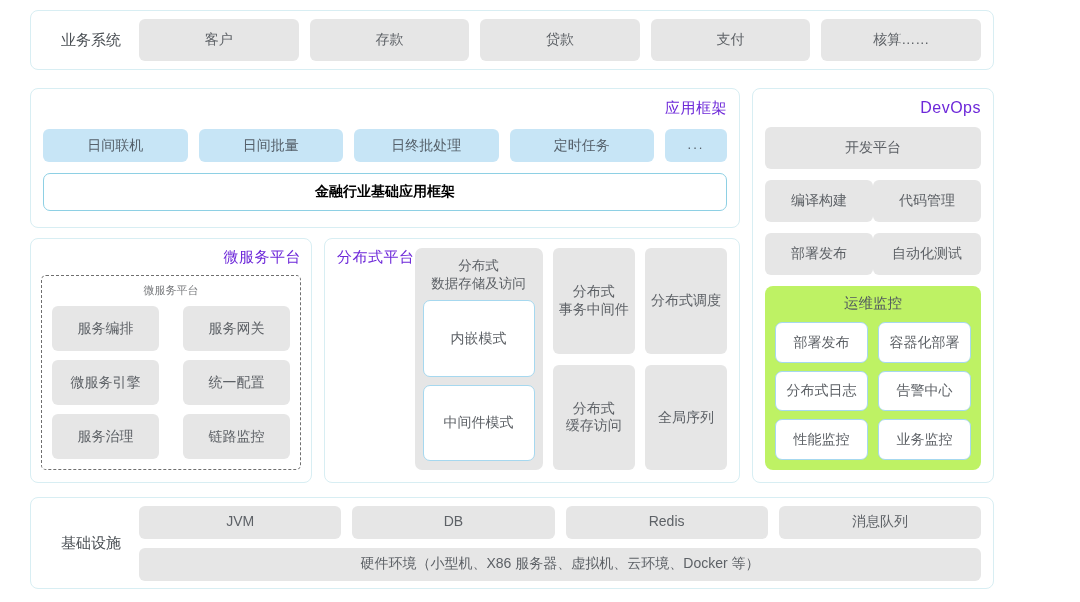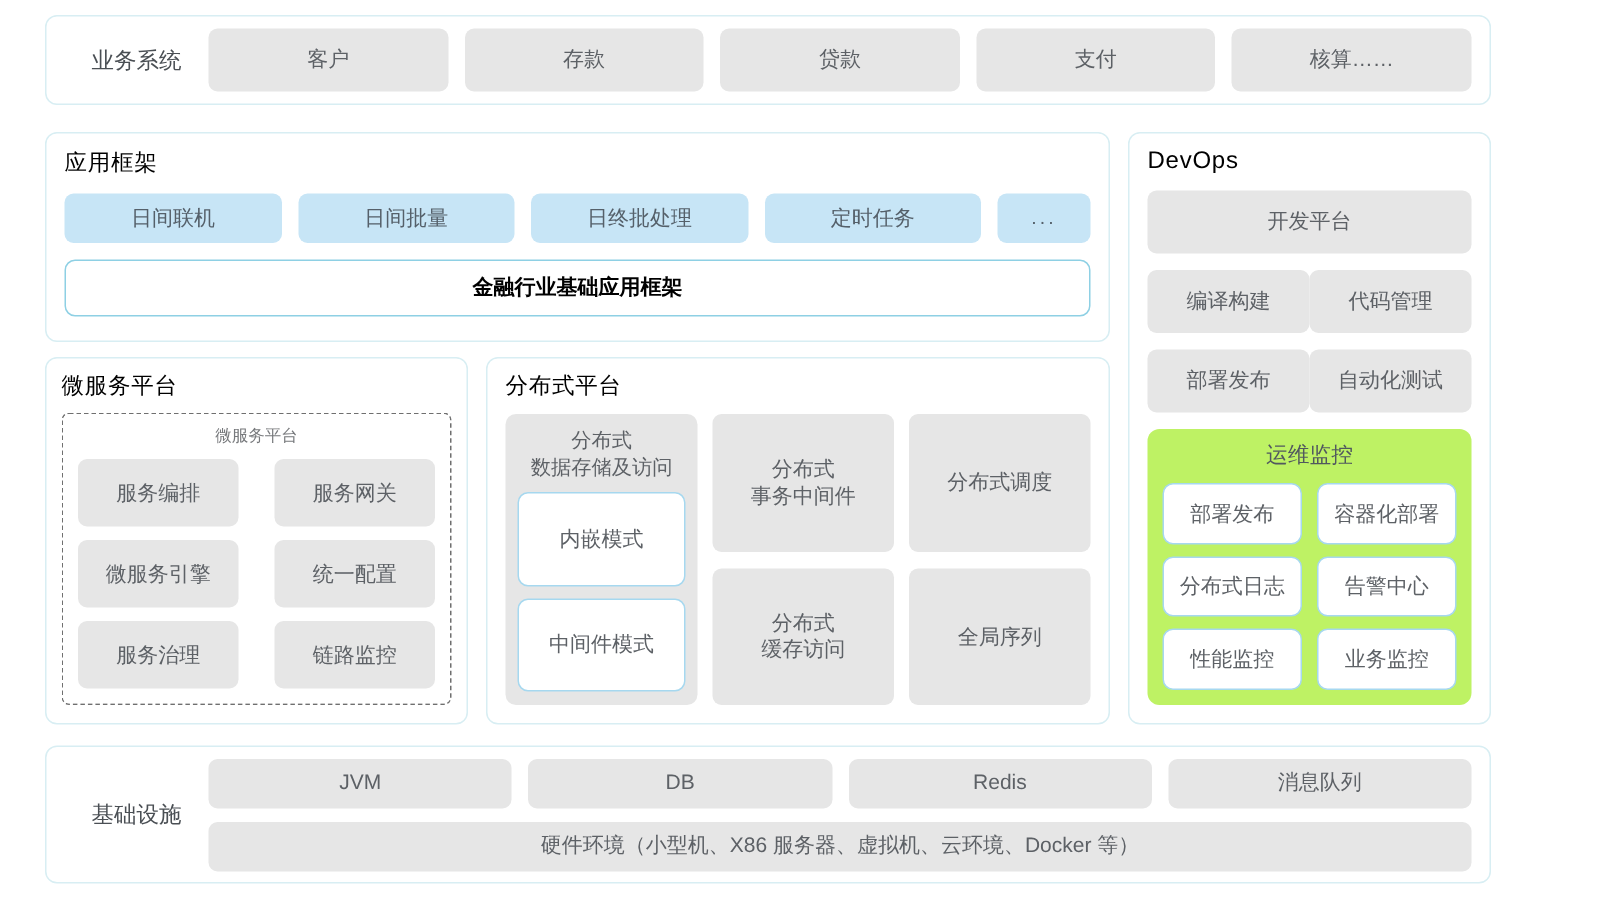--- a/index.html
+++ b/index.html
@@ -12,23 +12,23 @@
   }
   .page { position: relative; width: 1024px; height: 602px; padding: 10px 30px; }
 
   
   .panel {
     background: #ffffff;
     border: 1px solid #d8eef3;
     border-radius: 8px;
   }
   .panel-title {
-    text-align: left;
+    text-align: right;
     font-size: 15px;
-    color: #000000;
+    color: #6d28d9;
     letter-spacing: .5px;
   }
 
   
   .chip {
     background: #e6e6e6;
     border-radius: 6px;
     display: flex;
     align-items: center;
     justify-content: center;
@@ -110,21 +110,21 @@
   }
   .micro .grid2 {
     flex: 1;
     display: grid;
     grid-template-columns: 1fr 1fr;
     grid-auto-rows: 1fr;
     gap: 9px 24px;
   }
 
   
-  .dist { flex: 1; padding: 9px 12px 12px; display: flex; flex-direction: column; }
+  .dist { flex: 1; padding: 9px 12px 12px; display: flex; flex-direction: row; }
   .dist .panel-title { margin-bottom: 9px; }
   .dist .dist-body { flex: 1; display: flex; gap: 10px; }
   .dist .col-store {
     width: 128px; flex: 0 0 128px;
     background: #e6e6e6;
     border-radius: 7px;
     padding: 9px 8px 9px;
     display: flex; flex-direction: column;
   }
   .dist .col-store .store-title {

